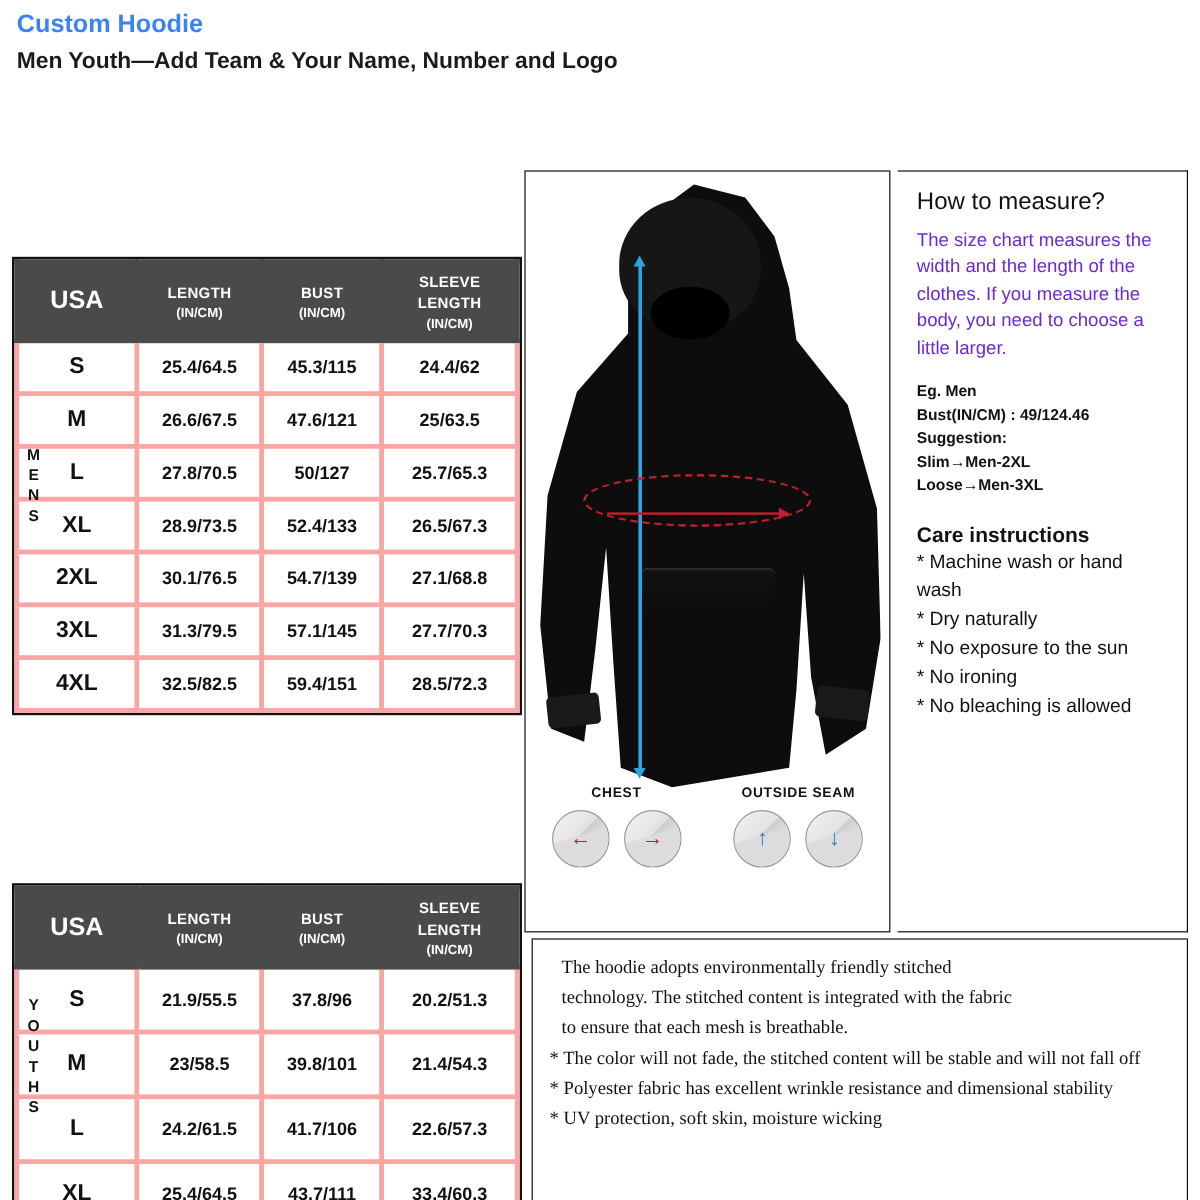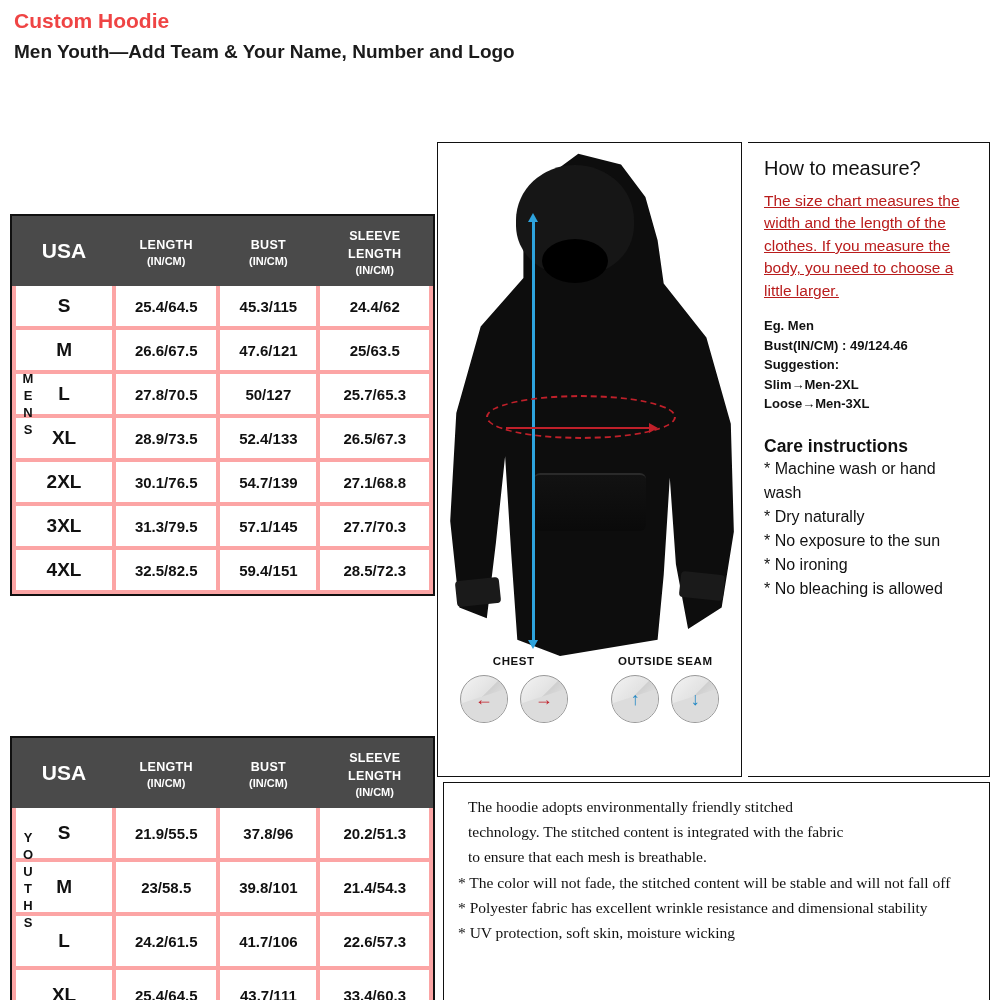--- a/index.html
+++ b/index.html
@@ -9,21 +9,21 @@
     background:#ffffff;
     font-family:"Liberation Sans", sans-serif;
     color:#111;
     position:relative;
     overflow:hidden;
   }
 
   
   .header { padding:8px 0 0 14px; }
   .header .title {
-    font-size:21px; font-weight:bold; color:#ef4444; line-height:1.2;
+    font-size:21px; font-weight:bold; color:#3b82f6; line-height:1.2;
   }
   .header .subtitle {
     font-size:19px; font-weight:bold; color:#1b1b1b; margin-top:8px; line-height:1.2;
   }
 
   
   .content { position:relative; }
 
   
   .table-block { position:absolute; }
@@ -163,21 +163,21 @@
     left:748px; top:78px;
     width:242px; height:635px;
     border:1px solid #111; border-left:none;
     background:#fff;
     padding:10px 12px 8px 16px;
   }
   #info-panel h2 {
     margin:4px 0 10px 0;
     font-size:20px; font-weight:normal; text-align:left; color:#111;
   }
-  .measure-text { font-size:15.5px; line-height:1.45; color:#b91c1c;text-decoration:underline; }
+  .measure-text { font-size:15.5px; line-height:1.45; color:#6d28d9; }
   .eg-block { margin-top:14px; font-size:13px; line-height:1.5; color:#111; font-weight:bold; }
   .care-title { margin-top:22px; font-size:17.5px; color:#111;font-weight:bold; }
   .care-list { font-size:16px; line-height:1.5; color:#111; }
 
   
   #notes-panel {
     position:absolute;
     left:443px; top:718px;
     width:547px; height:242px;
     border:1px solid #111;

